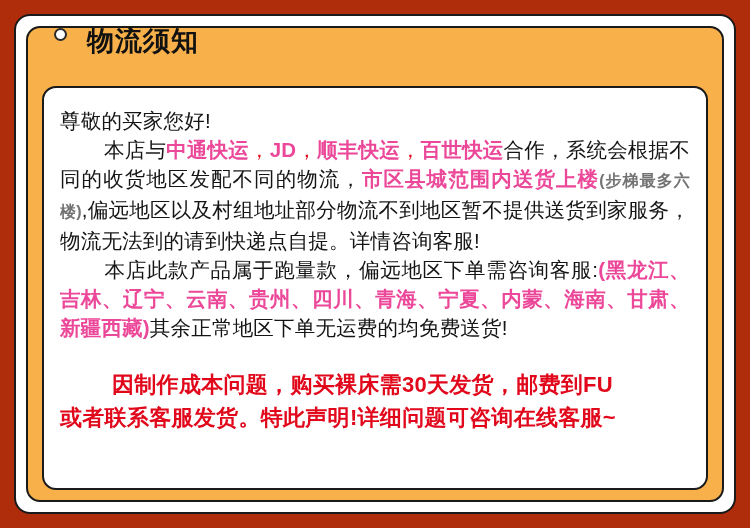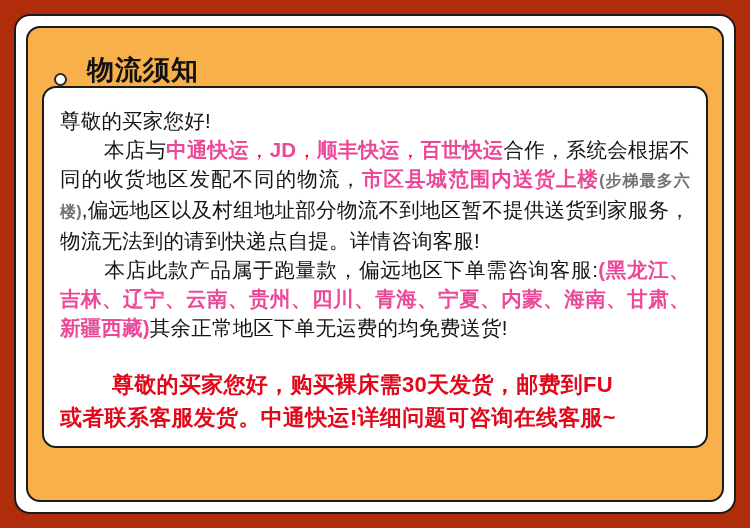--- a/index.html
+++ b/index.html
@@ -41,24 +41,23 @@
     height: 476px;
     background: #f8b04a;
     border: 2px solid #1a1a1a;
     border-radius: 14px;
     padding: 0;
   }
 
   
   .title-row {
     display: flex;
-    align-items: flex-end;
+    align-items: flex-start;
     height: 58px;
     padding-left: 26px;
-    font-family: Liberation Mono, monospace;
   }
 
   .bullet-icon {
     width: 13px;
     height: 13px;
     border-radius: 50%;
     background: #fdfdfd;
     border: 2px solid #2a2a2a;
     flex: 0 0 auto;
   }
@@ -71,21 +70,21 @@
     letter-spacing: 1px;
     line-height: 1;
   }
 
   
   .content-box {
     position: absolute;
     left: 14px;
     top: 58px;
     width: 666px;
-    height: 362px;
+    height: 404px;
     background: #ffffff;
     border: 2px solid #1a1a1a;
     border-radius: 14px;
     padding: 16px 16px 10px 16px;
     overflow: hidden;
   }
 
   .para {
     font-size: 20.5px;
     line-height: 29px;
@@ -145,19 +144,19 @@
         <div class="para p1">
           <span>尊敬的买家您好!</span><br>
           <span class="indent"></span><span>本店与</span><span class="red">中通快运</span><span class="red-plain">，</span><span class="red">JD</span><span class="red-plain">，</span><span class="red">顺丰快运</span><span class="red-plain">，</span><span class="red">百世快运</span><span>合作，系统会根据不同的收货地区发配不同的物流，</span><span class="red">市区县城范围内送货上楼</span><span class="small-red">(步梯最多六楼)</span><span>,偏远地区以及村组地址部分物流不到地区暂不提供送货到家服务，物流无法到的请到快递点自提。详情咨询客服!</span>
         </div>
 
         <div class="para p2">
           <span class="indent"></span><span>本店此款产品属于跑量款，偏远地区下单需咨询客服:</span><span class="red">(</span><span class="red">黑龙江、吉林、辽宁、云南、贵州、四川、青海、宁夏、内蒙、海南、甘肃、新疆西藏</span><span class="red">)</span><span>其余正常地区下单无运费的均免费送货!</span>
         </div>
 
         <div class="final-para">
-          <span class="final-indent"></span><span>尊敬的买家您好，购买裸床需30天发货，邮费到FU</span><br><span>或者联系客服发货。中通快运!详细问题可咨询在线客服~</span>
+          <span class="final-indent"></span><span>因制作成本问题，购买裸床需30天发货，邮费到FU</span><br><span>或者联系客服发货。特此声明!详细问题可咨询在线客服~</span>
         </div>
 
       </div>
     </div>
   </div>
 </div>
 
 </body></html>

